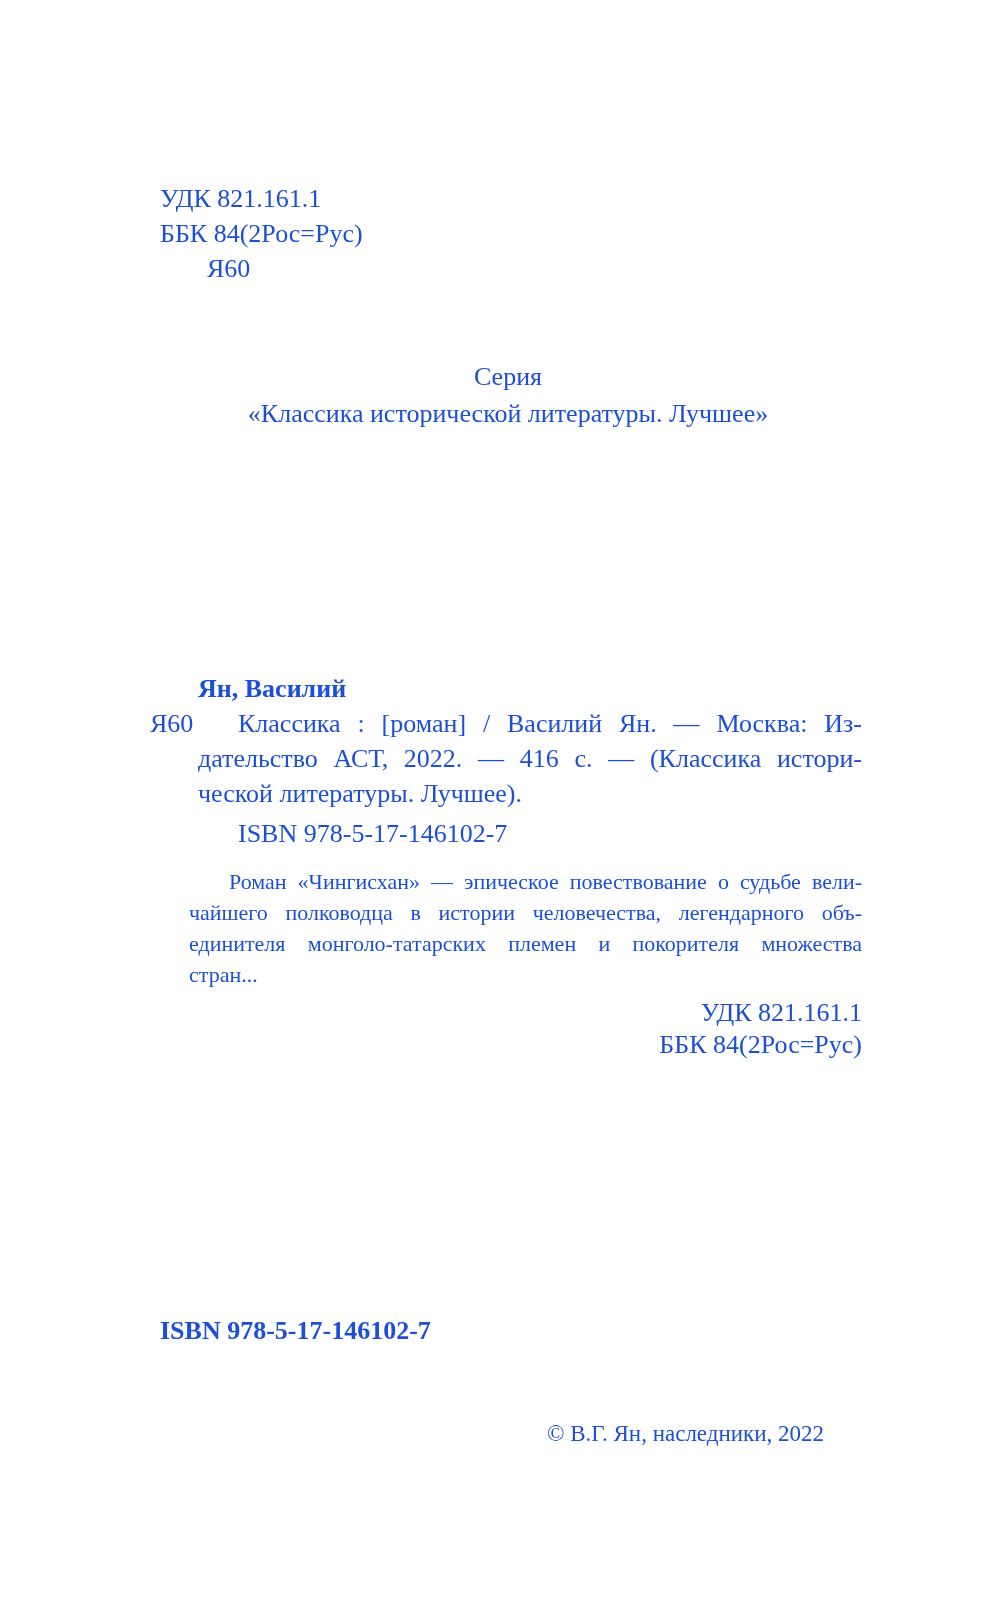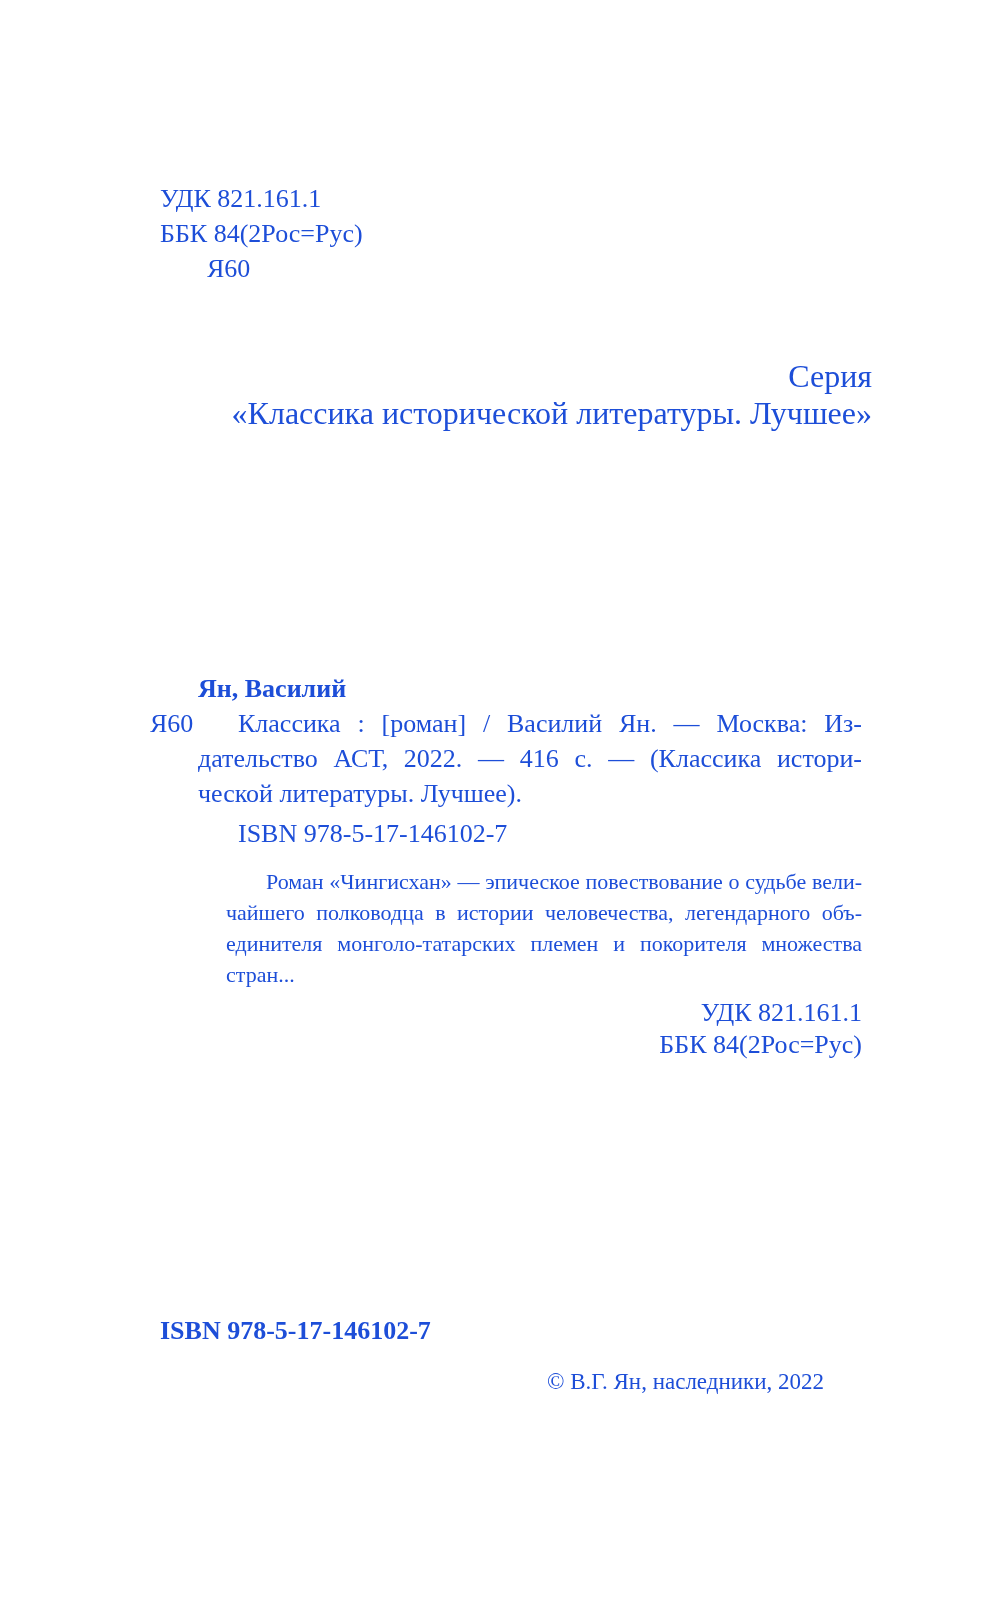--- a/index.html
+++ b/index.html
@@ -13,37 +13,37 @@
     overflow: hidden;
     padding-left: 44px;
   }
   .abs { position: absolute; }
 
   
   .top-codes { left: 160px; top: 181px; font-size: 26px; line-height: 35px; }
   .top-codes .sign-indent { padding-left: 47px; }
 
   
-  .series { left: 160px; top: 358px; width: 712px; text-align: right;
-            font-size: 32px; line-height: 37px; }
+  .series { left: 152px; top: 358px; width: 712px; text-align: center;
+            font-size: 26px; line-height: 37px; }
 
   
   .card { left: 150px; top: 671px; width: 712px; font-size: 26px; line-height: 35px; }
   .card .author { font-weight: 700; margin-left: 48px; }
   .bib { position: relative; padding-left: 48px; }
   .bib .sign { position: absolute; left: 0; top: 0; }
   .jline { text-align: justify; text-align-last: justify; }
   .indent { padding-left: 40px; }
   .isbn-mid { margin-left: 48px; padding-left: 40px; margin-top: 5px; }
-  .annotation { margin-left: 76px; margin-top: 15px; font-size: 22px; line-height: 31px; }
+  .annotation { margin-left: 39px; margin-top: 15px; font-size: 22px; line-height: 31px; }
   .codes-right { margin-top: 7px; text-align: right; font-size: 26px; line-height: 32px; }
 
   
   .footer-isbn { left: 160px; top: 1316px; font-size: 26px; font-weight: 700; }
-  .copyrights { left: 547px; top: 1366px; font-size: 23px; line-height: 31px; }
+  .copyrights { left: 547px; top: 1418px; font-size: 23px; line-height: 31px; }
 </style>
 </head>
 <body>
 
 <div class="page">
 
   <div class="abs top-codes">
     <div>УДК 821.161.1</div>
     <div>ББК 84(2Рос=Рус)</div>
     <div class="sign-indent">Я60</div>

